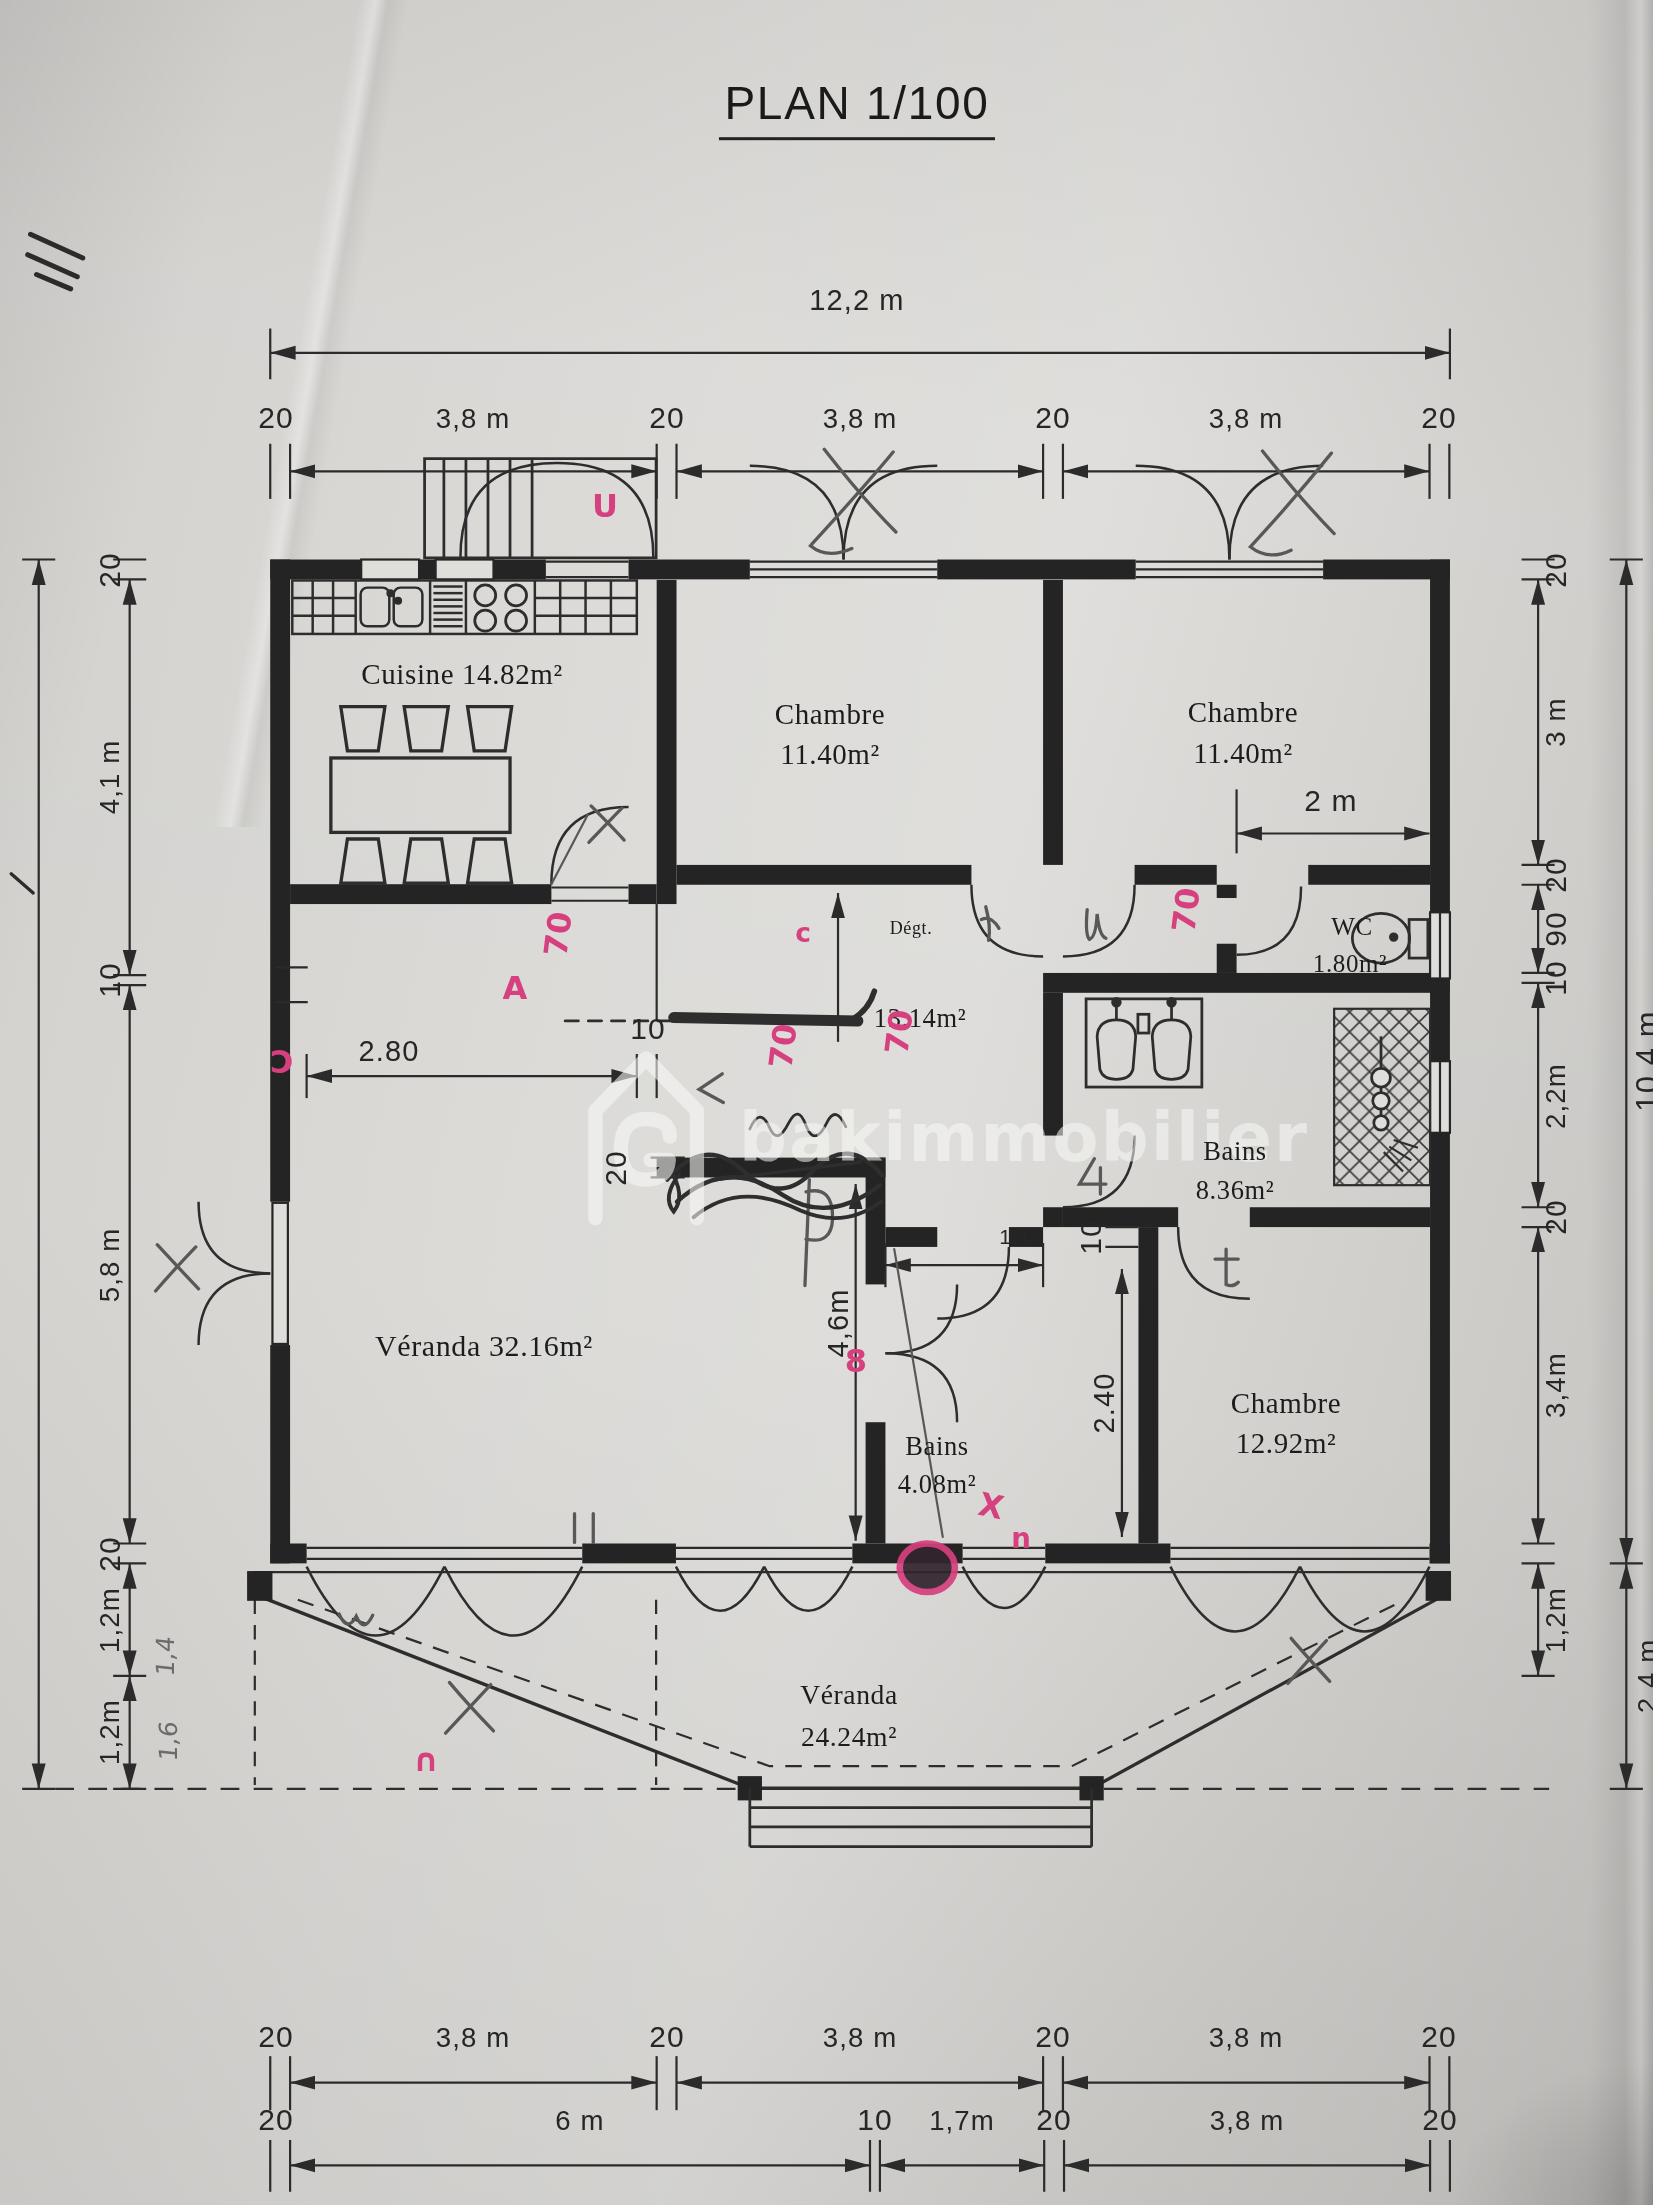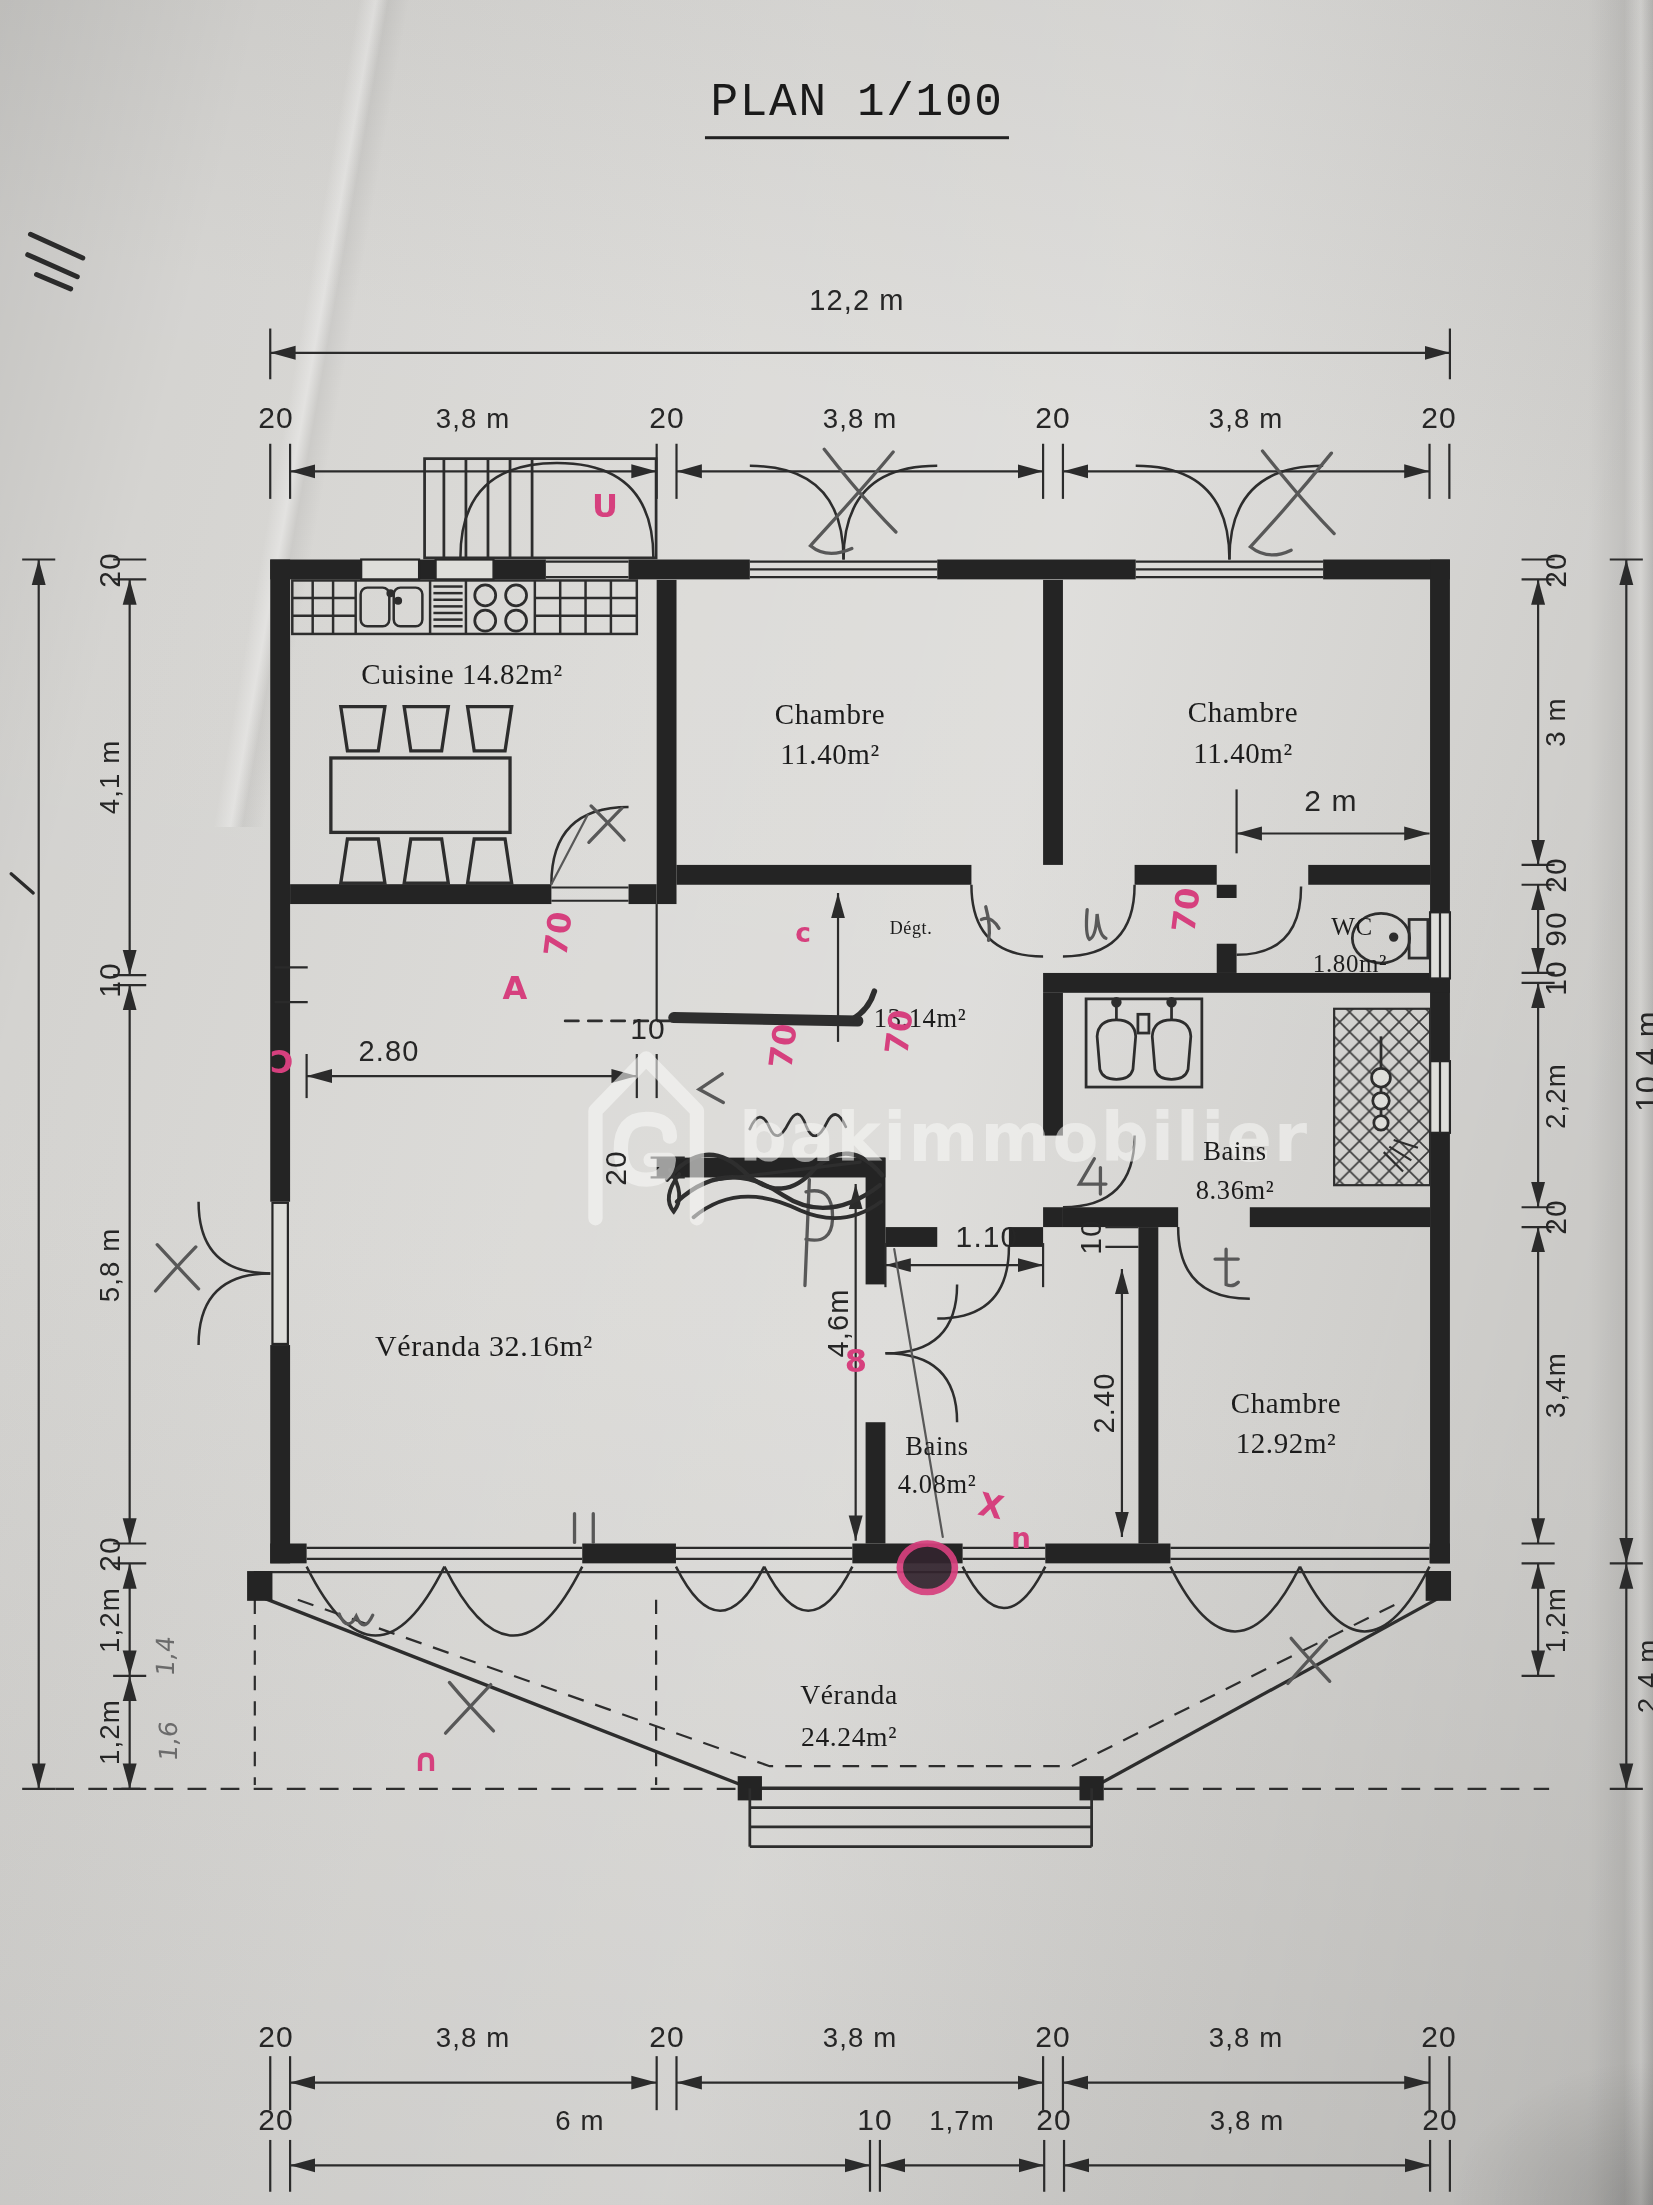--- a/index.html
+++ b/index.html
@@ -17,21 +17,21 @@
   }
   #crease1{position:absolute;left:165px;top:0;width:276px;height:827px;pointer-events:none;
     background:linear-gradient(100deg, transparent 46%, rgba(255,255,255,0.30) 50%, rgba(0,0,0,0.05) 53%, transparent 58%);}
   #crease2{position:absolute;right:0;top:0;width:66px;height:2205px;pointer-events:none;
     background:linear-gradient(90deg, transparent 0%, rgba(0,0,0,0.07) 55%, rgba(255,255,255,0.12) 80%, rgba(0,0,0,0.12) 100%);}
   #fold-br{position:absolute;right:0;bottom:0;width:232px;height:165px;pointer-events:none;
     background:radial-gradient(ellipse at 100% 100%, rgba(0,0,0,0.16) 0%, transparent 62%);}
   svg{position:absolute;left:0;top:0;}
   .lbl,.dim,.pink,.pnote,.title,.wm-text{position:absolute;transform:translate(-50%,-50%);white-space:nowrap;z-index:6;}
   .lbl{font-family:"Liberation Serif",serif;font-size:29px;color:#1c1c1c;letter-spacing:0.6px;}
-  .title{font-family:Liberation Mono, monospace;font-size:46px;color:#1a1a1a;letter-spacing:1.7px;
+  .title{font-family:Liberation Sans, sans-serif;font-size:46px;color:#1a1a1a;letter-spacing:1.7px;
     border-bottom:3.9px solid #222;padding:0 5.5px 6.6px 5.5px;z-index:6;}
   .dim{font-size:27.6px;color:#262626;letter-spacing:1.1px;}
   .sm{font-size:30px;}
   .rot{transform:translate(-50%,-50%) rotate(-90deg);}
   .pink{font-size:32px;color:#d6407e;font-weight:bold;z-index:8;font-family:"DejaVu Sans",sans-serif;}
   .pinkrot{transform:translate(-50%,-50%) rotate(-83deg);}
   .pnote{font-size:25px;color:#6b6b6b;z-index:7;font-family:"DejaVu Sans",sans-serif;
     transform:translate(-50%,-50%) rotate(-90deg) skewX(-6deg);}
   .wm-text{font-family:"DejaVu Sans",sans-serif;font-weight:bold;font-size:67px;color:rgba(248,248,246,0.55);
     letter-spacing:2.2px;z-index:5;transform:translate(0,-50%);}
@@ -435,21 +435,21 @@
 
 <div class="lbl" style="left:911px;top:928px;font-size:18px">Dégt.</div>
 <div class="lbl" style="left:920px;top:1018px;font-size:26.5px">13.14m²</div>
 
 <div class="dim" style="left:389px;top:1051px;font-size:29px">2.80</div>
 <div class="dim sm" style="left:648px;top:1029px">10</div>
 <div class="dim sm rot" style="left:616px;top:1168px">20</div>
 
 <div class="lbl" style="left:1235px;top:1151px;font-size:26.5px">Bains</div>
 <div class="lbl" style="left:1235px;top:1190px;font-size:26.5px">8.36m²</div>
-<div class="dim" style="left:987px;top:1237px;font-size:30px">1.10</div>
+<div class="dim" style="left:1022px;top:1237px;font-size:21px">1.10</div>
 
 <div class="dim rot" style="left:838px;top:1323px;font-size:29px">4,6m</div>
 <div class="dim sm rot" style="left:1091px;top:1237px">10</div>
 <div class="dim rot" style="left:1104px;top:1403px;font-size:29px">2.40</div>
 
 <div class="lbl" style="left:484px;top:1346px;font-size:30px">Véranda 32.16m²</div>
 <div class="lbl" style="left:937px;top:1446px;font-size:26.5px">Bains</div>
 <div class="lbl" style="left:937px;top:1484px;font-size:26.5px">4.08m²</div>
 <div class="lbl" style="left:1286px;top:1403px">Chambre</div>
 <div class="lbl" style="left:1286px;top:1443px">12.92m²</div>

